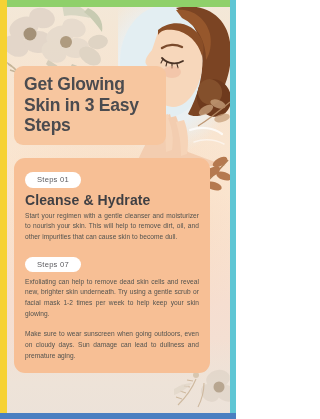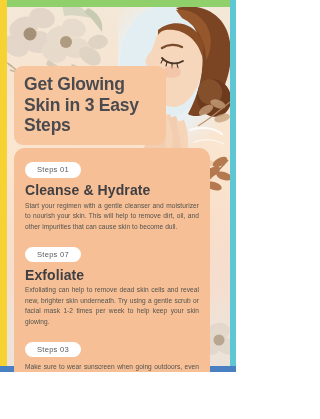--- a/index.html
+++ b/index.html
@@ -6,21 +6,21 @@
     margin: 0;
     padding: 0;
     background: #ffffff;
   }
   body {
     font-family: "Liberation Sans", sans-serif;
   }
   .poster {
     position: relative;
     width: 236px;
-    height: 372px;
+    height: 419px;
     overflow: hidden;
     background: #4d7c0f;
   }
 
   
   .bg-base {
     position: absolute;
     inset: 0;
     background:
       linear-gradient(180deg,
@@ -143,21 +143,21 @@
     line-height: 1.18;
     font-weight: bold;
     color: #4b4b4f;
     letter-spacing: -0.2px;
   }
 
   
   .steps-card {
     position: absolute;
     left: 14px;
-    top: 148px;
+    top: 158px;
     width: 196px;
     background: #f7bf95;
     border-radius: 11px;
     padding: 10px 11px 12px 11px;
     box-sizing: border-box;
     z-index: 5;
   }
   .step {
     margin-bottom: 10px;
   }
@@ -302,26 +302,24 @@
   <div class="steps-card">
 
     <div class="step">
       <div class="step-pill">Steps 01</div>
       <h2 class="step-heading">Cleanse &amp; Hydrate</h2>
       <p class="step-body">Start your regimen with a gentle cleanser and moisturizer to nourish your skin. This will help to remove dirt, oil, and other impurities that can cause skin to become dull.</p>
     </div>
 
     <div class="step">
       <div class="step-pill">Steps 07</div>
-      <h2 class="step-heading">Exfoliate</h2>
       <p class="step-body">Exfoliating can help to remove dead skin cells and reveal new, brighter skin underneath. Try using a gentle scrub or facial mask 1-2 times per week to help keep your skin glowing.</p>
     </div>
 
     <div class="step">
-      <div class="step-pill">Steps 03</div>
       <p class="step-body">Make sure to wear sunscreen when going outdoors, even on cloudy days. Sun damage can lead to dullness and premature aging.</p>
     </div>
 
   </div>
 
   <svg class="floral-br" viewBox="0 0 62 62">
     <g opacity="0.8">
       <g fill="#ded2c6">
         <ellipse cx="46" cy="30" rx="12" ry="9" transform="rotate(-15 46 30)"></ellipse>
         <ellipse cx="54" cy="44" rx="11" ry="8" transform="rotate(25 54 44)"></ellipse>

